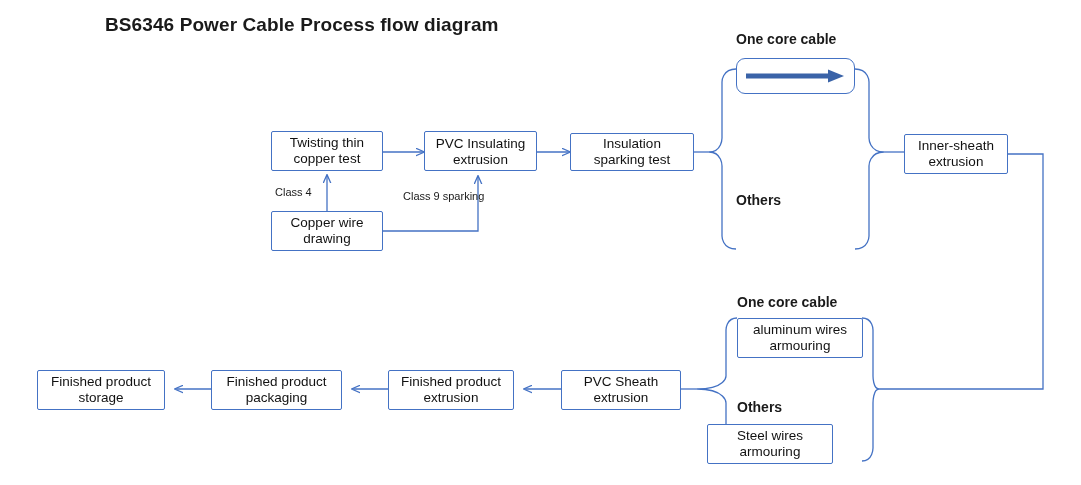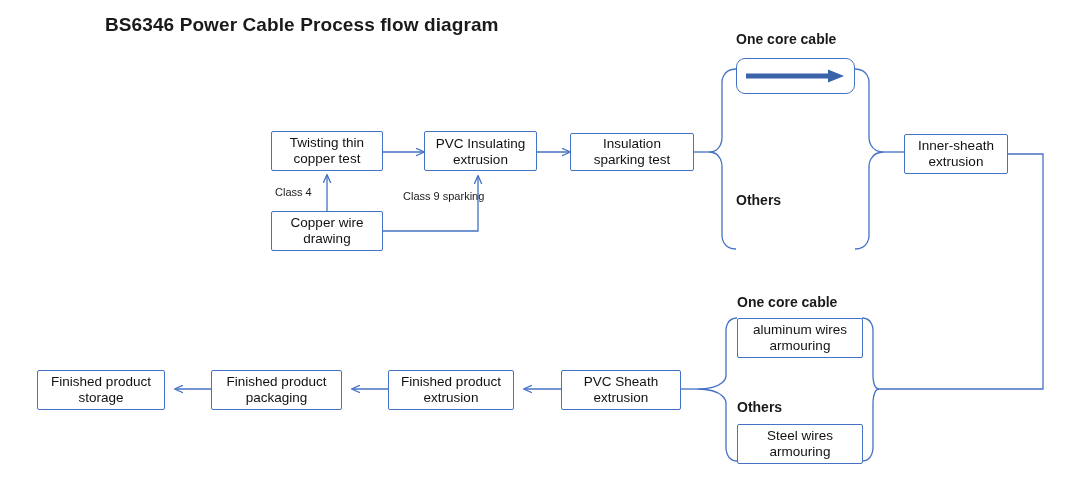--- a/index.html
+++ b/index.html
@@ -176,21 +176,21 @@
 
   <div class="node" style="left:737px;top:318px;width:126px;height:40px;">
     <div>
       <span>aluminum wires</span>
       <span>armouring</span>
     </div>
   </div>
 
   <div class="grouplabel" style="left:737px;top:399px;width:126px;">Others</div>
 
-  <div class="node" style="left:737px;top:424px;width:126px;height:40px;">
+  <div class="node" style="left:707px;top:424px;width:126px;height:40px;">
     <div>
       <span>Steel wires</span>
       <span>armouring</span>
     </div>
   </div>
 
   <div class="node" style="left:561px;top:370px;width:120px;height:40px;justify-content:center;">
     <div>
       <span>PVC Sheath</span>
       <span>extrusion</span>

